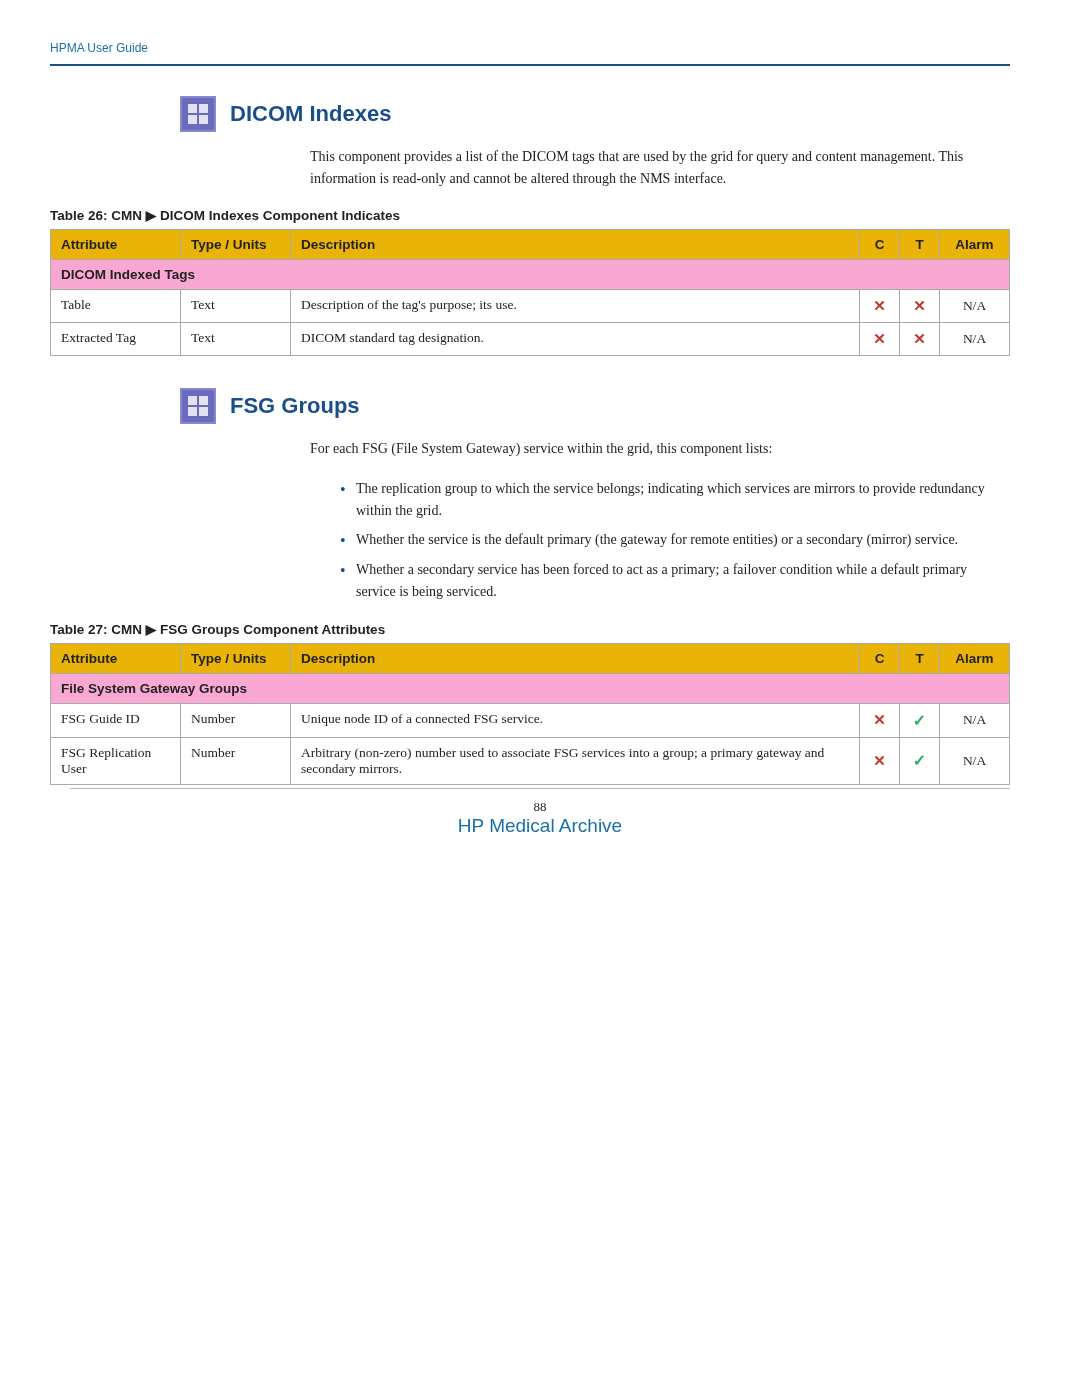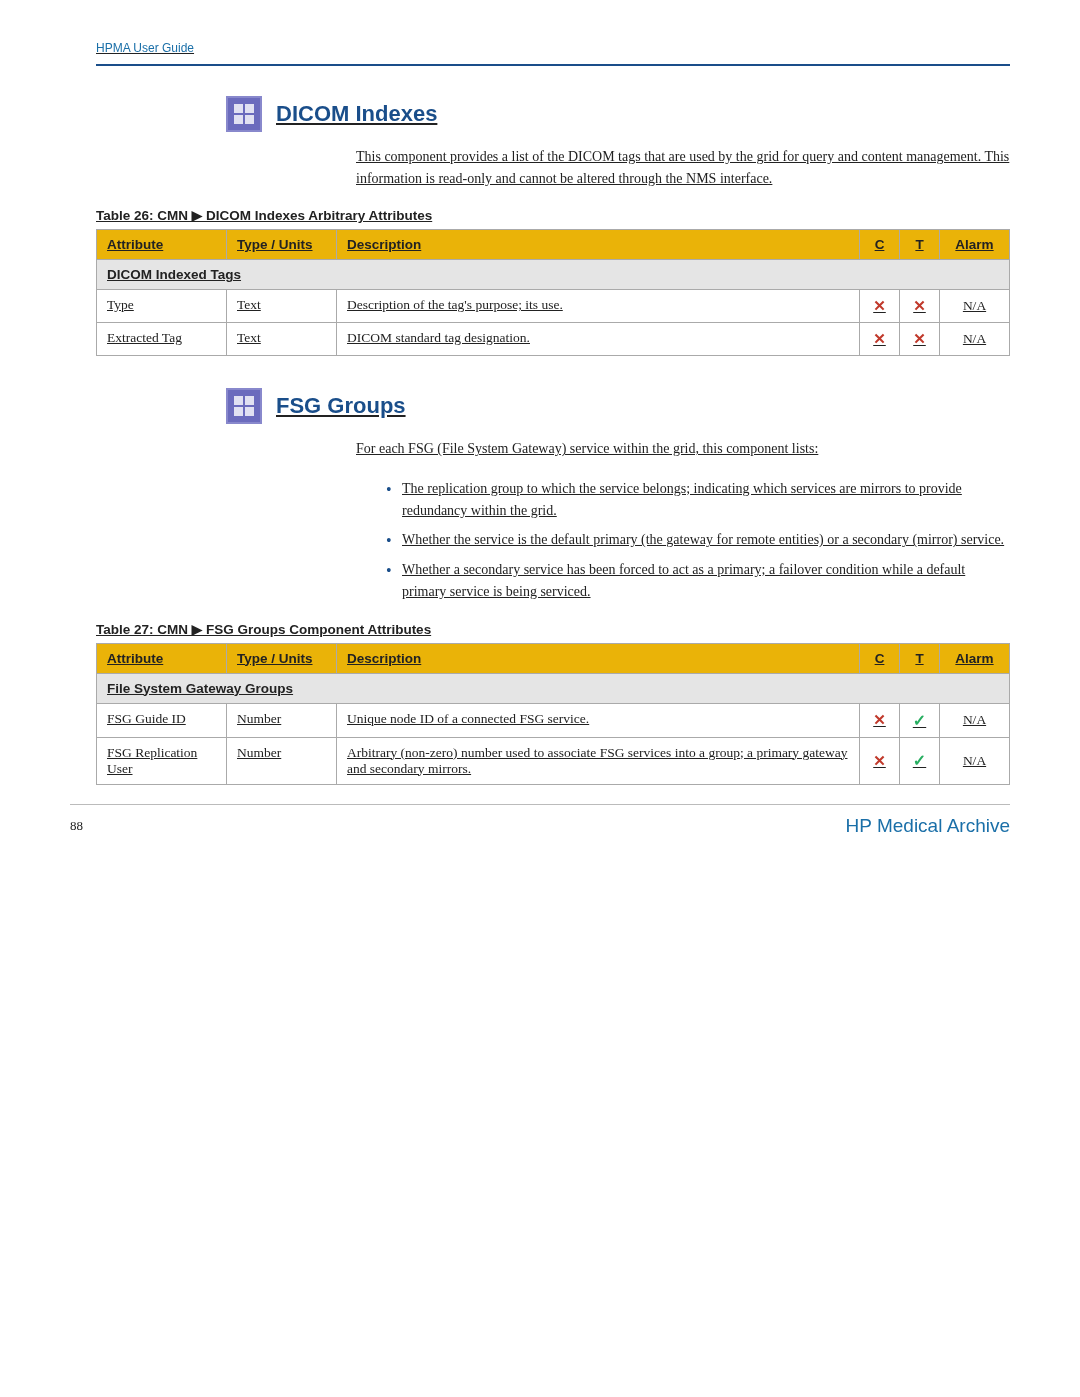--- a/index.html
+++ b/index.html
@@ -6,23 +6,22 @@
     body {
       font-family: Georgia, 'Times New Roman', serif;
       font-size: 14px;
       background: #fff;
       color: #222;
       width: 1080px;
       min-height: 1397px;
       position: relative;
     }
     .page {
-      padding: 40px 70px 60px 96px;
+      padding: 40px 70px 60px 50px;
       position: relative;
-      text-decoration: underline;
     }
     
     .header-link {
       color: #1a6fa8;
       font-size: 12px;
       font-family: Arial, sans-serif;
       text-decoration: none;
     }
     .top-rule {
       border: none;
@@ -109,21 +108,21 @@
     }
     .data-table th.center {
       text-align: center;
     }
     .data-table td {
       border: 1px solid #aaa;
       padding: 7px 10px;
       vertical-align: top;
     }
     .data-table tr.group-row td {
-      background: #e5e5e5;
+      background: #f9a8d4;
       font-weight: bold;
       font-family: Arial, sans-serif;
       font-size: 13.5px;
       padding: 7px 10px;
     }
     .data-table tr.data-row td {
       background: #fff;
     }
     .data-table td.center {
       text-align: center;
@@ -147,20 +146,21 @@
     .footer {
       position: absolute;
       bottom: 40px;
       left: 70px;
       right: 70px;
       border-top: 1px solid #bbb;
       padding-top: 10px;
       display: flex;
       justify-content: space-between;
       align-items: center;
+      flex-direction: column;
     }
     .footer-page {
       font-size: 13px;
       color: #222;
     }
     .footer-brand {
       font-size: 19px;
       color: #1a6fa8;
       font-family: Arial, sans-serif;
     }
@@ -189,39 +189,39 @@
           <rect x="13" y="2" width="9" height="9" fill="#fff" opacity="0.8"></rect>
           <rect x="2" y="13" width="9" height="9" fill="#fff" opacity="0.8"></rect>
           <rect x="13" y="13" width="9" height="9" fill="#fff" opacity="0.8"></rect>
         </svg>
       </div>
       <span class="section-title">DICOM Indexes</span>
     </div>
 
     <p class="body-text">This component provides a list of the DICOM tags that are used by the grid for query and content management. This information is read-only and cannot be altered through the NMS interface.</p>
 
-    <p class="table-caption">Table 26: CMN ▶ DICOM Indexes Arbitrary Attributes</p>
+    <p class="table-caption">Table 26: CMN ▶ DICOM Indexes Component Indicates</p>
 
     <table class="data-table">
       <thead>
         <tr>
           <th class="col-attr"><span>Attribute</span></th>
           <th class="col-type"><span>Type / Units</span></th>
           <th><span>Description</span></th>
           <th class="col-c center"><span>C</span></th>
           <th class="col-t center"><span>T</span></th>
           <th class="col-alarm center"><span>Alarm</span></th>
         </tr>
       </thead>
       <tbody>
         <tr class="group-row">
           <td colspan="6">DICOM Indexed Tags</td>
         </tr>
         <tr class="data-row">
-          <td>Type</td>
+          <td>Table</td>
           <td>Text</td>
           <td>Description of the tag's purpose; its use.</td>
           <td class="center"><span class="x-mark">✕</span></td>
           <td class="center"><span class="x-mark">✕</span></td>
           <td class="center">N/A</td>
         </tr>
         <tr class="data-row">
           <td>Extracted Tag</td>
           <td>Text</td>
           <td>DICOM standard tag designation.</td>

